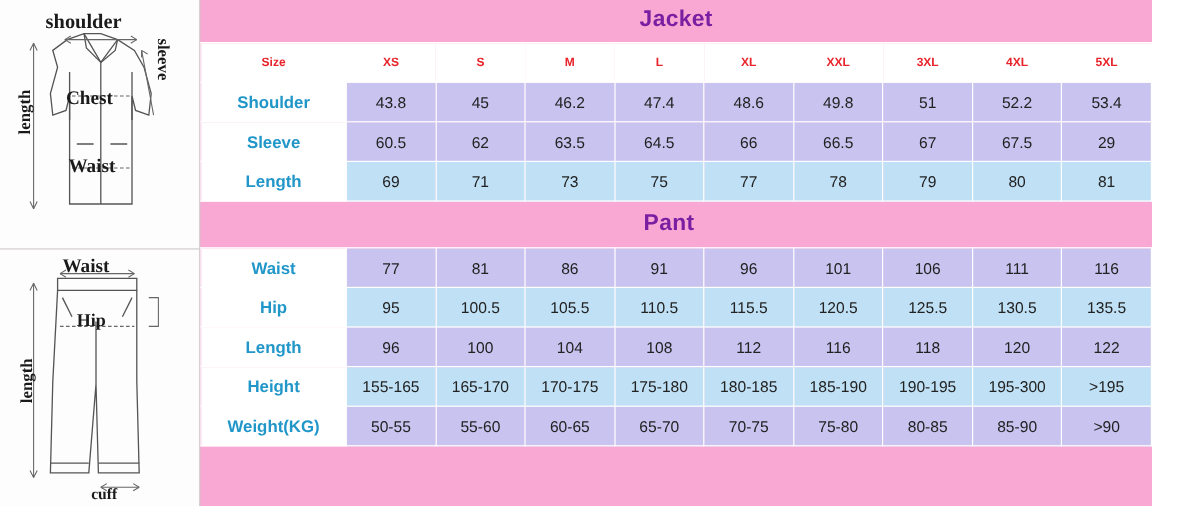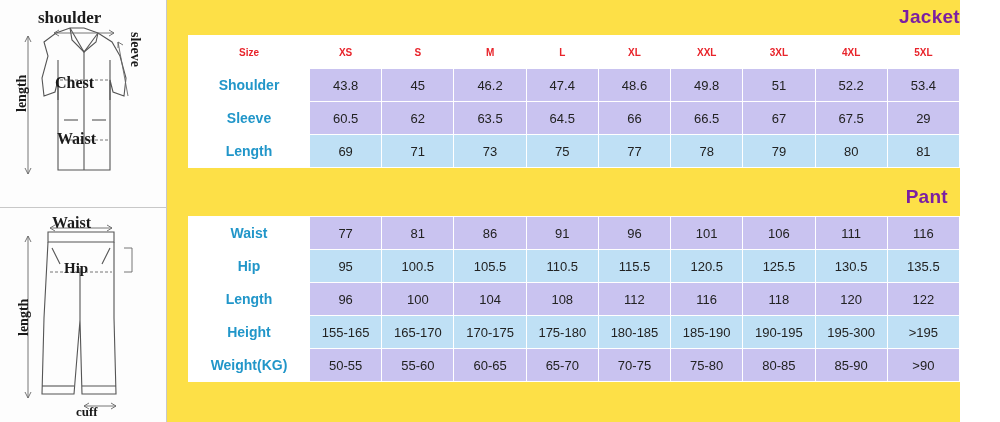--- a/index.html
+++ b/index.html
@@ -11,22 +11,21 @@
     width: 1000px;
     height: 422px;
     font-family: "Liberation Sans", sans-serif;
     overflow: hidden;
   }
   .page {
     position: relative;
     width: 960px;
     height: 422px;
     display: flex;
-    background: #fde047;
-    gap: 21px;
+    background: #f9a8d4;
   }
   
   .illus-col {
     width: 167px;
     min-width: 167px;
     display: flex;
     flex-direction: column;
     border-right: 1px solid #c8c8c8;
     box-sizing: border-box;
   }
@@ -51,28 +50,28 @@
     transform: rotate(-90deg);
     transform-origin: left top;
   }
   
   .tables-col {
     flex: 1;
     display: flex;
     flex-direction: column;
   }
   .title {
-    text-align: right;
+    text-align: center;
     color: #7b1fa2;
     font-weight: bold;
     font-size: 19px;
     letter-spacing: .3px;
   }
   .title.jacket { padding: 6px 0 7px 0; }
-  .title.pant { padding: 8px 12px 8px 0; margin-top: 10px; }
+  .title.pant { padding: 8px 12px 8px 0; }
   table {
     border-collapse: collapse;
     width: 100%;
     table-layout: fixed;
   }
   td, th {
     border: 1px solid #ffffff;
     text-align: center;
     font-size: 13px;
     color: #222222;

